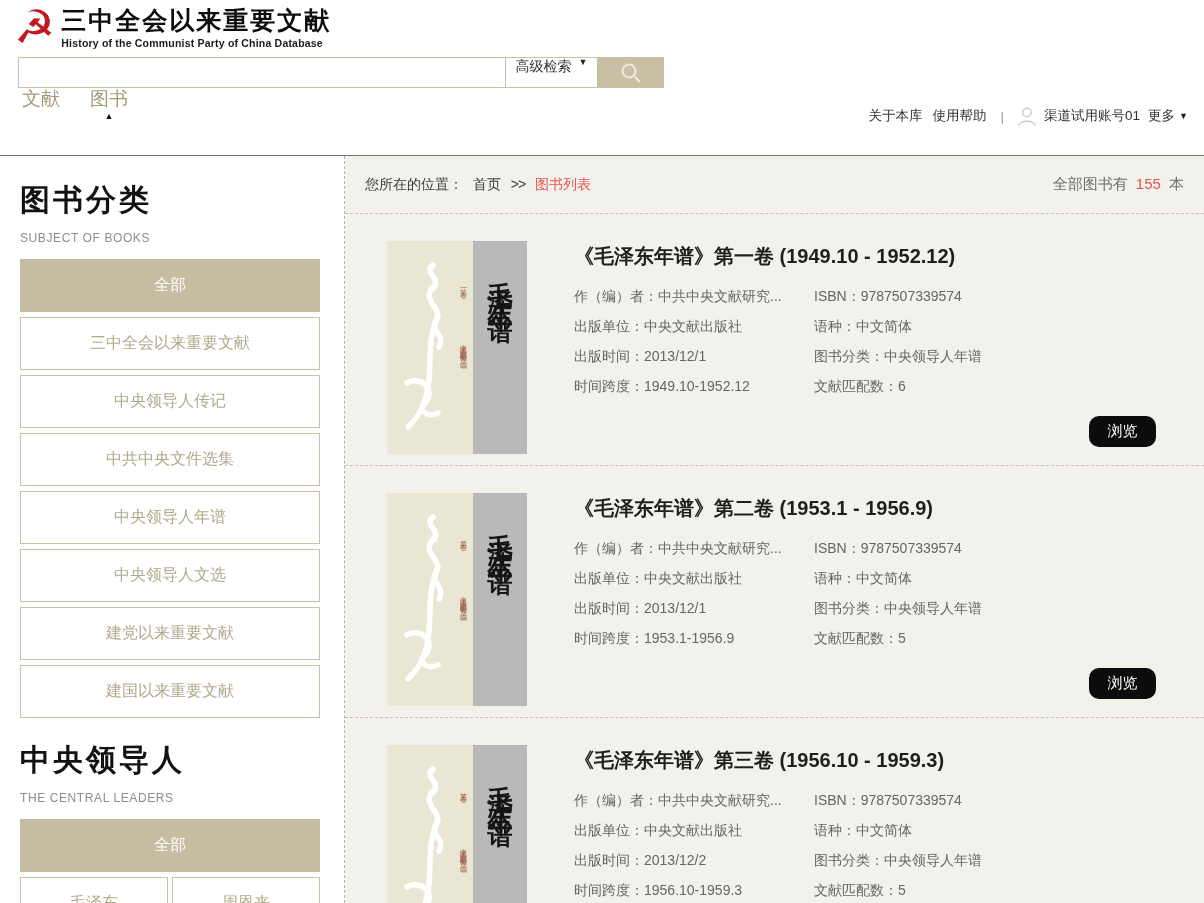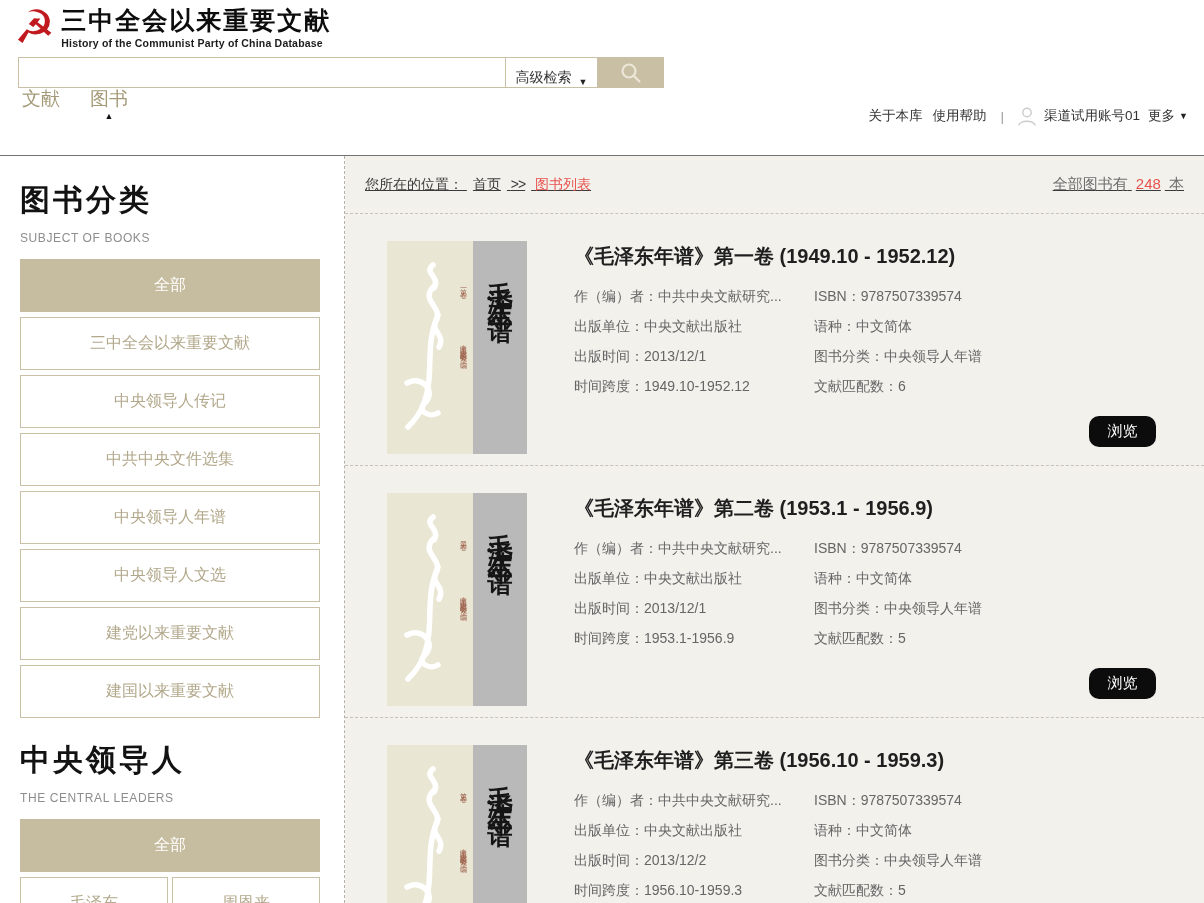--- a/index.html
+++ b/index.html
@@ -11,21 +11,21 @@
   .logo { position:absolute; top:5px; left:14px; display:flex; align-items:flex-start; }
   .emblem { font-size:46px; line-height:44px; color:#c0191f; margin-right:6px; }
   .logo-title { font-family:"Liberation Serif","DejaVu Serif",serif; font-size:25px;
     font-weight:700; color:#0d0d0d; letter-spacing:2px; line-height:28px; margin-top:2px; }
   .logo-sub { font-size:10.5px; font-weight:700; color:#1b1b1b; margin-top:2px; letter-spacing:0.2px; }
 
   .search-row { position:absolute; top:57px; left:18px; display:flex; height:31px; }
   .search-input { width:487px; height:31px; border:1px solid #c8bfa4; border-right:none;
     outline:none; padding:0 10px; font-size:14px; background:#fff; }
   .adv { width:93px; height:31px; border:1px solid #c8bfa4; background:#fff; display:flex;
-    align-items:flex-end; justify-content:center; gap:7px; font-size:14px; color:#333; cursor:pointer; }
+    align-items:flex-start; justify-content:center; gap:7px; font-size:14px; color:#333; cursor:pointer; }
   .caret-down { font-size:9px; color:#222; line-height:1; }
   .search-btn { width:66px; height:31px; background:#c8bfa4; display:flex; align-items:center;
     justify-content:center; cursor:pointer; border:none; }
 
   .nav-tabs { position:absolute; left:22px; top:86px; display:flex; gap:30px;
     font-size:19px; color:#a59a78; }
   .tab { position:relative; cursor:pointer; }
   .tab-indicator { position:absolute; left:50%; transform:translateX(-50%); top:25px;
     font-size:9px; color:#111; }
 
@@ -47,21 +47,21 @@
   .cat-btn { width:300px; height:53px; margin-bottom:5px; display:flex; align-items:center;
     justify-content:center; font-size:16px; border:1px solid #c9c0a6; color:#b2a88b;
     background:#fff; cursor:pointer; }
   .cat-btn.active { background:#c6bc9f; color:#fff; border-color:#c6bc9f; }
   .leaders-title { margin-top:22px; }
   .half-row { display:flex; gap:4px; }
   .half { width:148px; }
 
   .main { flex:1; background:#f2f1ec; overflow:hidden; }
   .breadcrumb-bar { height:58px; display:flex; align-items:center; justify-content:space-between;
-    padding:0 20px; border-bottom:1px dashed #c6c2b8; font-size:14px; color:#3a3a3a;text-decoration:underline; }
+    padding:0 20px; border-bottom:1px dashed #c6c2b8; font-size:14px; color:#3a3a3a; }
   .crumb-home { cursor:pointer; margin:0 6px; }
   .crumb-sep { margin-right:6px; letter-spacing:-1px; }
   .crumb-current { color:#e8534e; cursor:pointer; }
   .count { font-size:15px; color:#6e6e6e; }
   .count-num { color:#e8534e; margin:0 4px; }
 
   .book-entry { position:relative; display:flex; padding:27px 0 11px 42px;
     border-bottom:1px dashed #c6c2b8; }
   .book-entry:last-child { border-bottom:none; }
 
@@ -173,21 +173,21 @@
 
     <div class="breadcrumb-bar">
       <div>
         <span>您所在的位置：</span>
         <span class="crumb-home">首页</span>
         <span class="crumb-sep">&gt;&gt;</span>
         <span class="crumb-current">图书列表</span>
       </div>
       <div class="count">
         <span>全部图书有</span>
-        <span class="count-num">248</span>
+        <span class="count-num">155</span>
         <span>本</span>
       </div>
     </div>
 
     <div class="book-entry">
       <div class="cover">
         <div class="cover-left">
           <svg width="66" height="180" viewBox="0 0 66 180">
             <g fill="none" stroke="#ffffff" stroke-width="5.5" stroke-linecap="round">
               <path d="M40,10 C30,18 48,22 41,33"></path>

